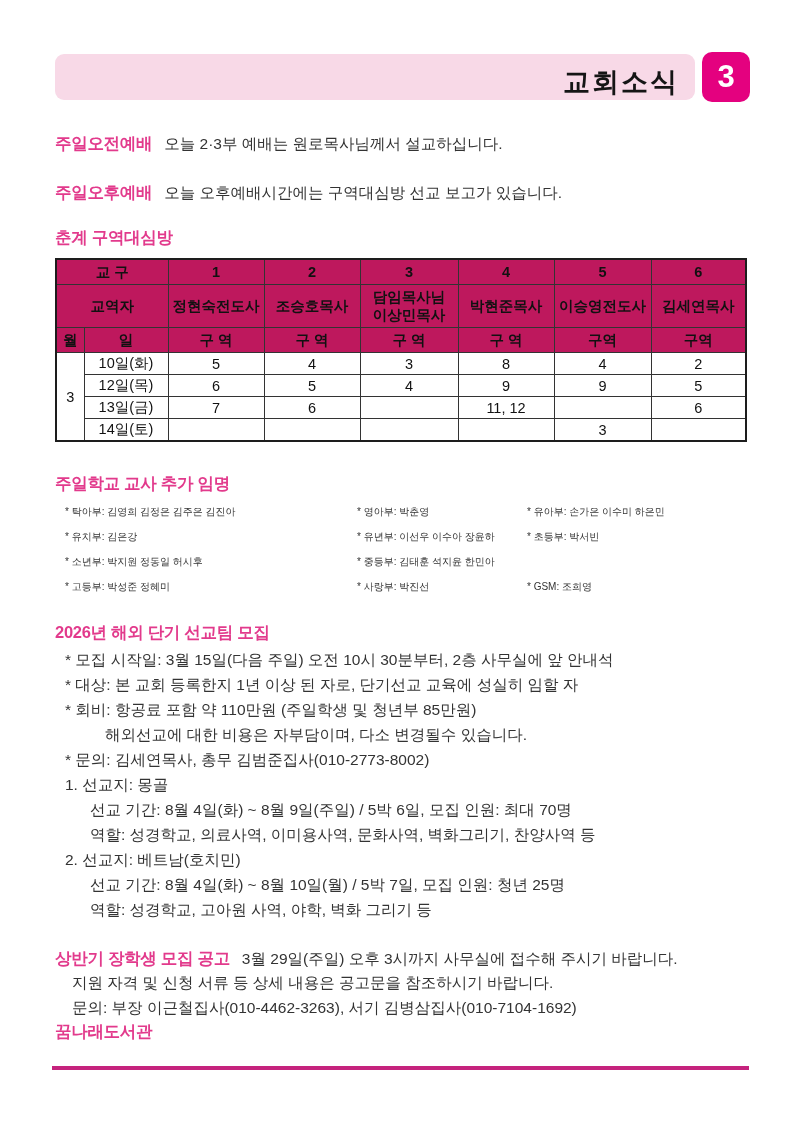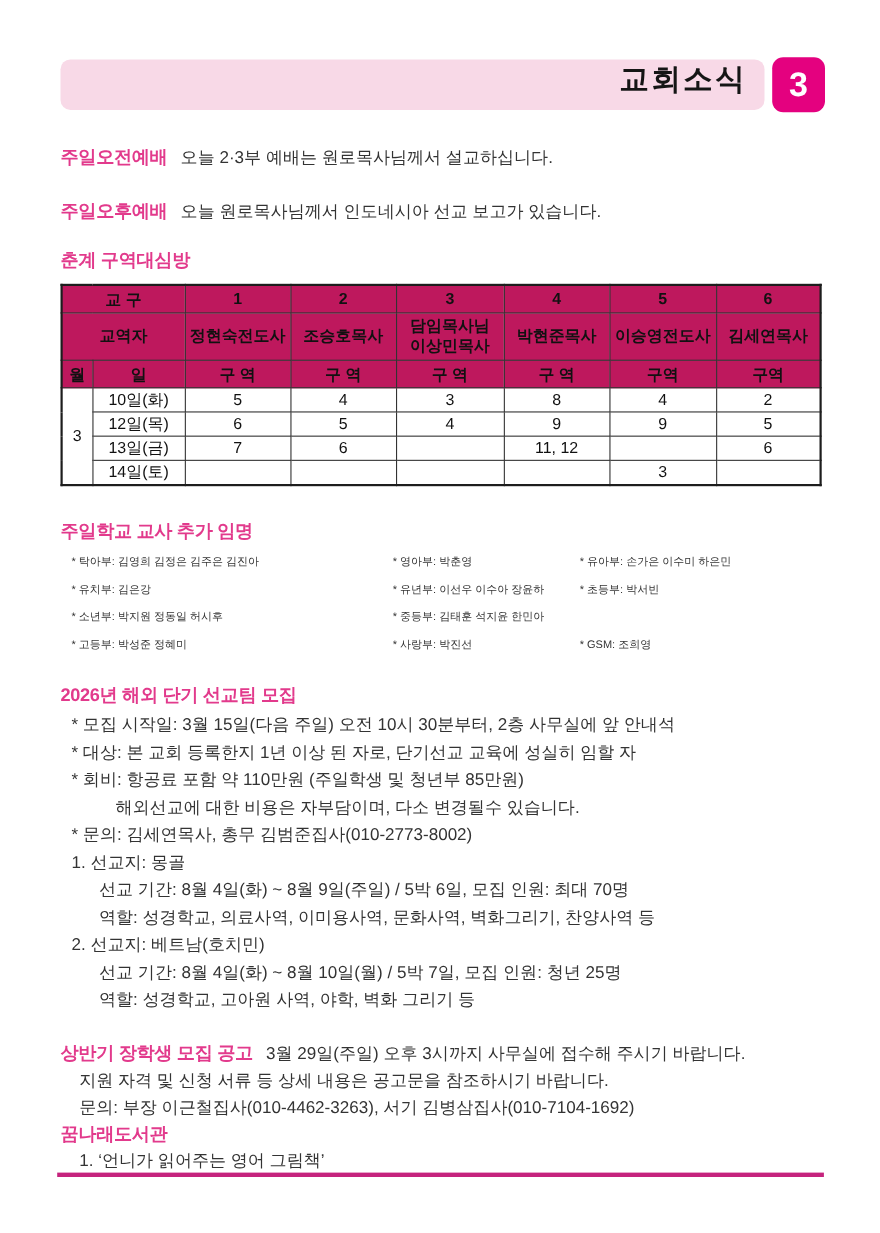--- a/index.html
+++ b/index.html
@@ -6,21 +6,21 @@
   .page {
     position:relative; width:800px; height:1121px; background:#ffffff;
     font-family:"Liberation Sans", sans-serif; color:#333333; overflow:hidden;
   }
   .content { padding:0 50px 0 55px; }
 
   
   .header-row { display:flex; align-items:flex-start; padding-top:52px; }
   .header-bar {
     background:#f8d9e7; border-radius:9px; height:46px; flex:1; margin-top:2px;
-    display:flex; align-items:flex-start; justify-content:flex-end; padding-right:16px;
+    display:flex; align-items:flex-end; justify-content:flex-end; padding-right:16px;
   }
   .header-title {
     font-family:"Liberation Serif", serif; font-size:27px; font-weight:600;
     color:#151515; letter-spacing:2px;
   }
   .page-badge {
     width:48px; height:50px; margin-left:7px; background:#e4017f; border-radius:10px;
     color:#ffffff; font-size:31px; font-weight:700;
     display:flex; align-items:center; justify-content:center;
   }
@@ -77,21 +77,21 @@
         <span class="header-title">교회소식</span>
       </div>
       <div class="page-badge">3</div>
     </div>
 
     <div class="sec m-morning">
       <span class="sec-label">주일오전예배</span><span class="inline-text">오늘 2·3부 예배는 원로목사님께서 설교하십니다.</span>
     </div>
 
     <div class="sec m-afternoon">
-      <span class="sec-label">주일오후예배</span><span class="inline-text">오늘 원로목사님께서 인도네시아 선교 보고가 있습니다.</span>
+      <span class="sec-label">주일오후예배</span><span class="inline-text">오늘 오후예배시간에는 구역대심방 선교 보고가 있습니다.</span>
     </div>
 
     <div class="sec m-visit">
       <span class="sec-label">춘계 구역대심방</span>
     </div>
 
     <table class="visit">
       <colgroup>
         <col style="width:28px">
           <col style="width:84px">
@@ -218,20 +218,17 @@
       <span class="sec-label">상반기 장학생 모집 공고</span><span class="inline-text">3월 29일(주일) 오후 3시까지 사무실에 접수해 주시기 바랍니다.</span>
     </div>
     <div>
       <div class="line ind-t">지원 자격 및 신청 서류 등 상세 내용은 공고문을 참조하시기 바랍니다.</div>
       <div class="line ind-t">문의: 부장 이근철집사(010-4462-3263), 서기 김병삼집사(010-7104-1692)</div>
     </div>
 
     <div class="sec m-library">
       <span class="sec-label">꿈나래도서관</span>
     </div>
-    <div>
-      <div class="line ind-t">1. ‘언니가 읽어주는 영어 그림책’</div>
-    </div>
 
   </div>
 
   <div class="bottom-rule"></div>
 </div>
 
 </body></html>

